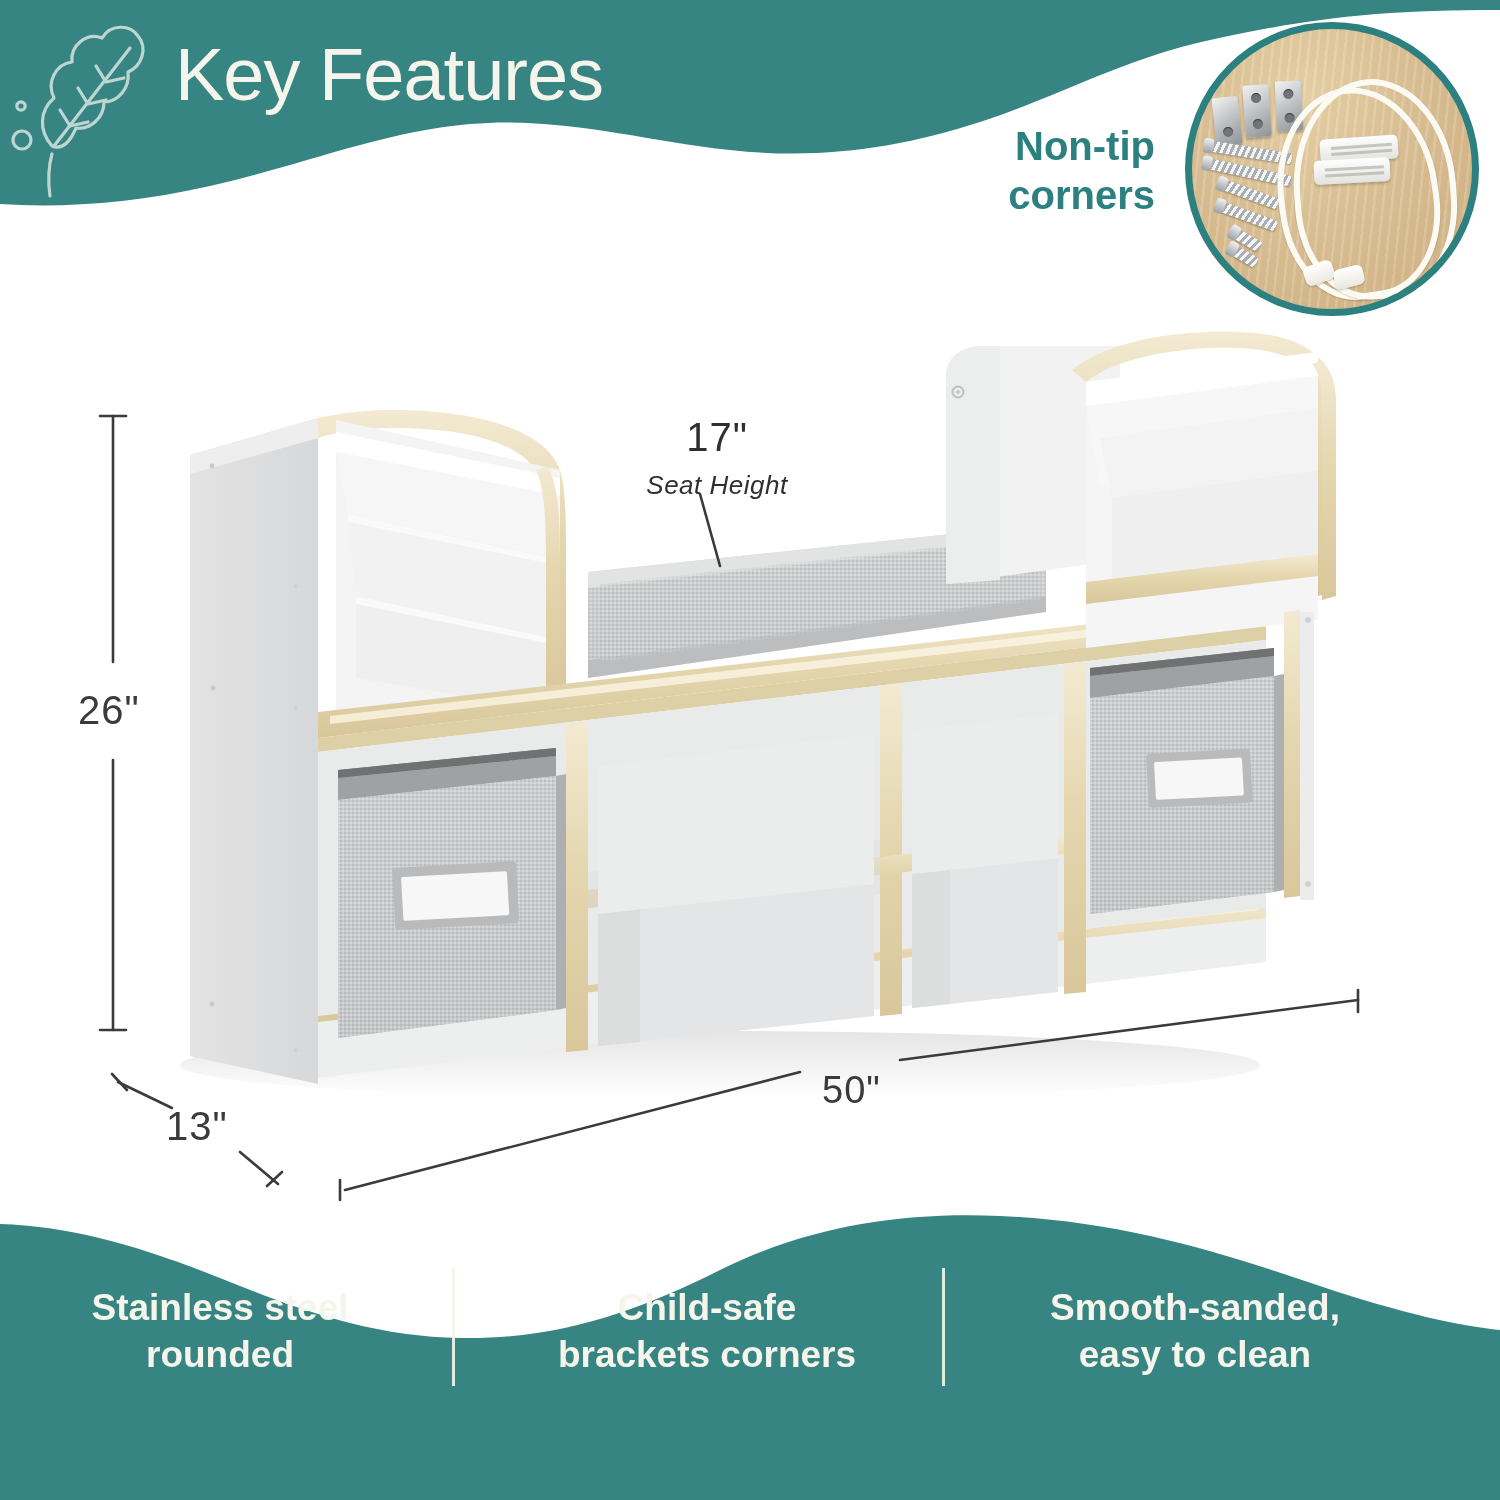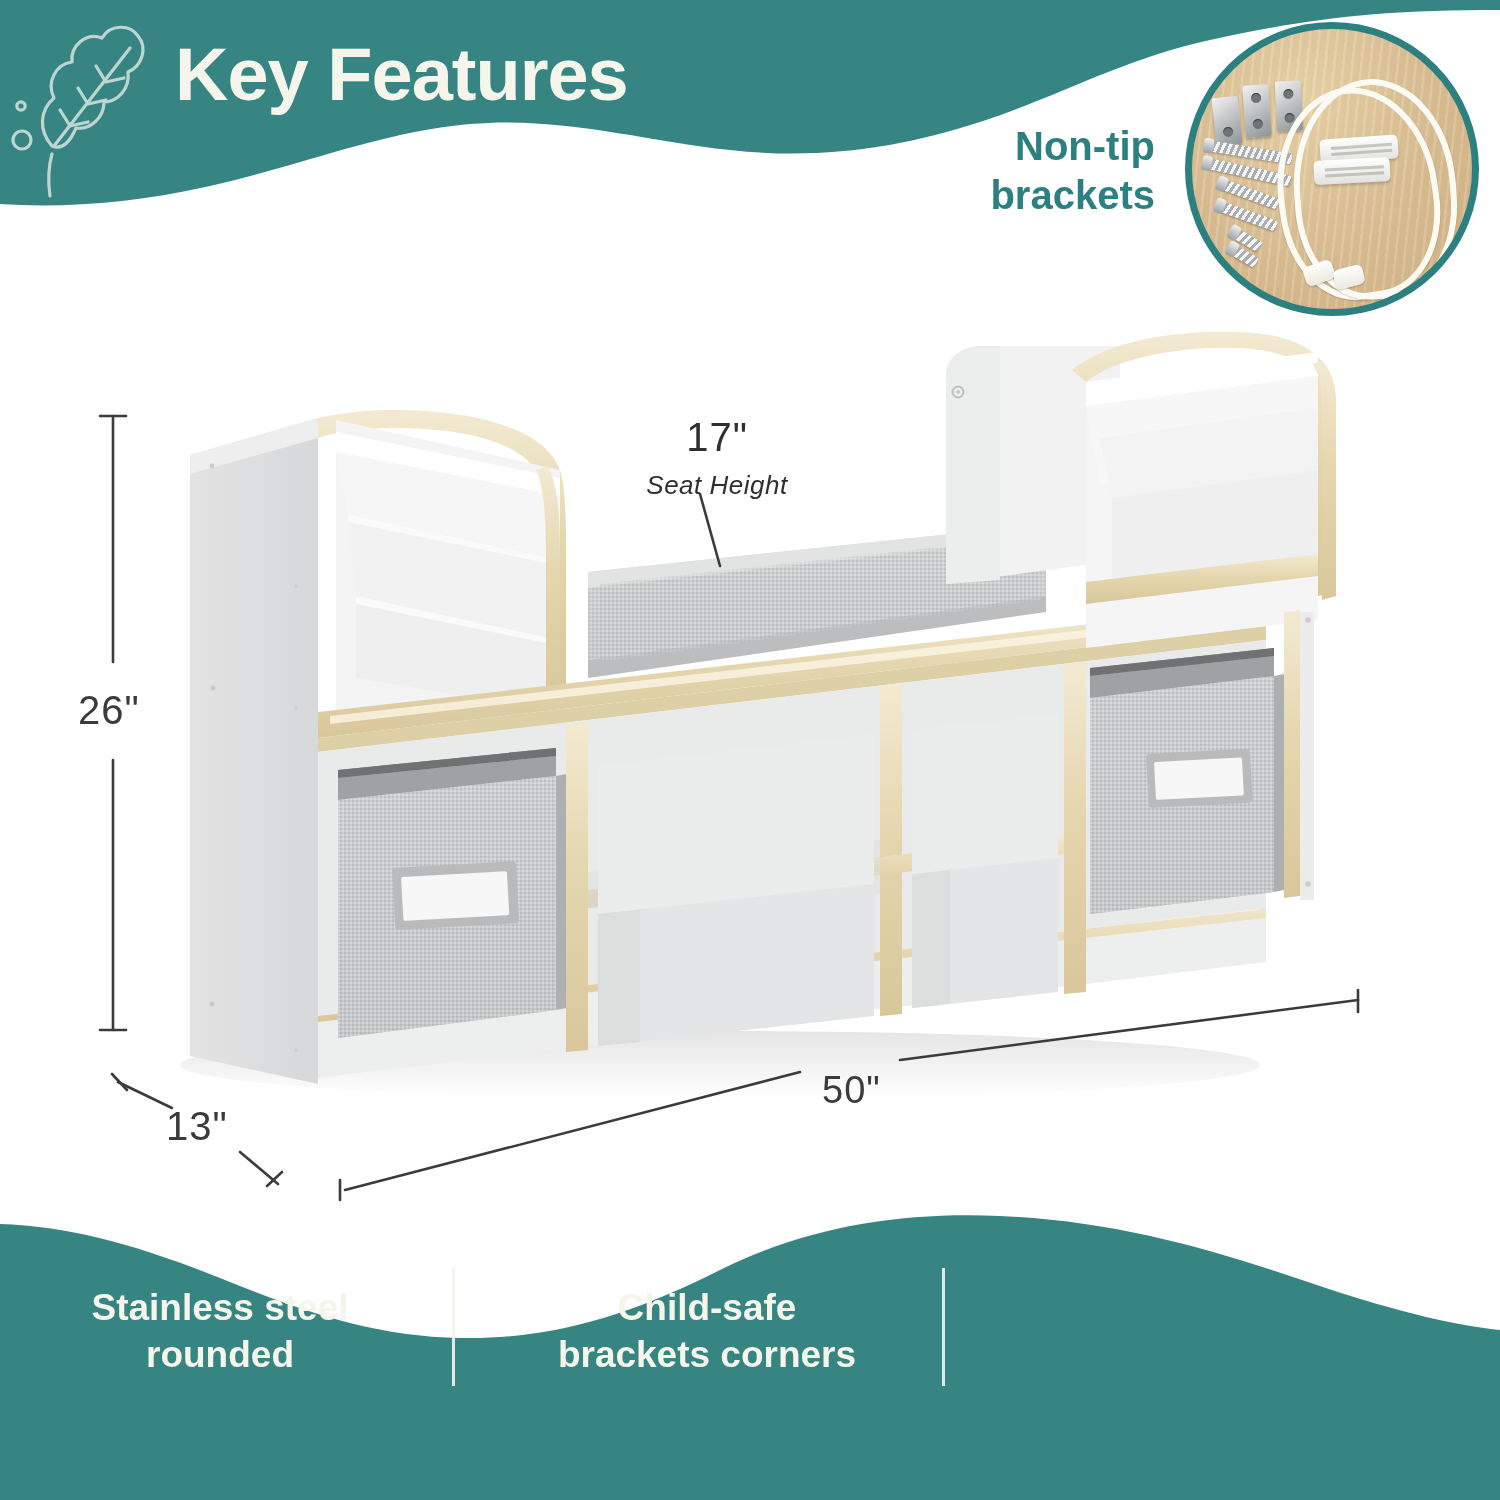--- a/index.html
+++ b/index.html
@@ -9,21 +9,21 @@
     font-family:"Liberation Sans", sans-serif;
     overflow:hidden;
     position:relative;
   }
   .stage{position:absolute;inset:0;width:1500px;height:1500px;}
 
   
   .header-wave{position:absolute;left:0;top:0;width:1500px;height:240px;}
   .page-title{
     position:absolute;left:175px;top:32px;
-    font-size:74px;font-weight:700;letter-spacing:-1px;
+    font-size:74px;font-weight:400;letter-spacing:-1px;
     color:#f6f5ec;
     white-space:nowrap;
   }
   .feather{position:absolute;left:8px;top:18px;width:170px;height:190px;}
 
   
   .nontip-label{
     position:absolute;left:955px;top:122px;width:200px;
     text-align:right;
     font-size:40px;font-weight:700;line-height:1.22;
@@ -121,21 +121,21 @@
       <path d="M98 64 L88 48 M98 64 L116 60"></path>
       <circle cx="13" cy="88" r="4.2"></circle>
       <circle cx="14" cy="122" r="9"></circle>
     </g>
   </svg>
 
   <div class="page-title">Key Features</div>
 
   <div class="nontip-label">
     <div>Non-tip</div>
-    <div>brackets</div>
+    <div>corners</div>
   </div>
 
   <div class="nontip-photo">
     <div class="grain"></div>
 
     <div class="br" style="left:22px;top:68px;width:26px;height:48px;transform:rotate(-6deg);">
       <div class="hole" style="left:8px;top:30px;"></div>
     </div>
     <div class="br" style="left:52px;top:56px;width:26px;height:52px;transform:rotate(-4deg);">
       <div class="hole" style="left:8px;top:8px;"></div>
@@ -392,15 +392,19 @@
     <div class="feat-div d1"></div>
 
     <div class="feat feat-0">
       <div>Stainless steel</div>
       <div>rounded</div>
     </div>
     <div class="feat feat-1">
       <div>Child-safe</div>
       <div>brackets corners</div>
     </div>
+    <div class="feat feat-2">
+      <div>Smooth-sanded,</div>
+      <div>easy to clean</div>
+    </div>
   </div>
 
 </div>
 
 </body></html>

